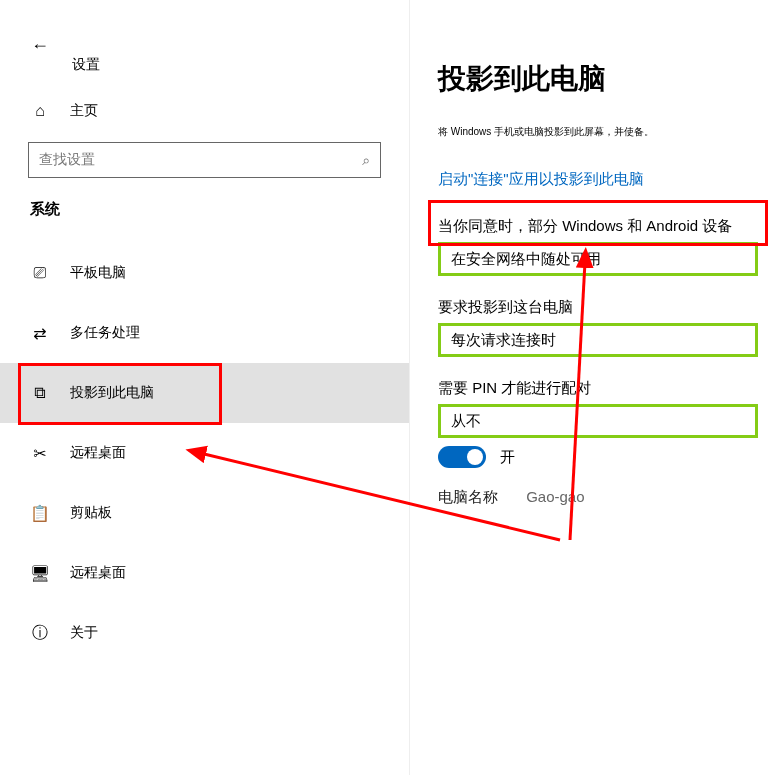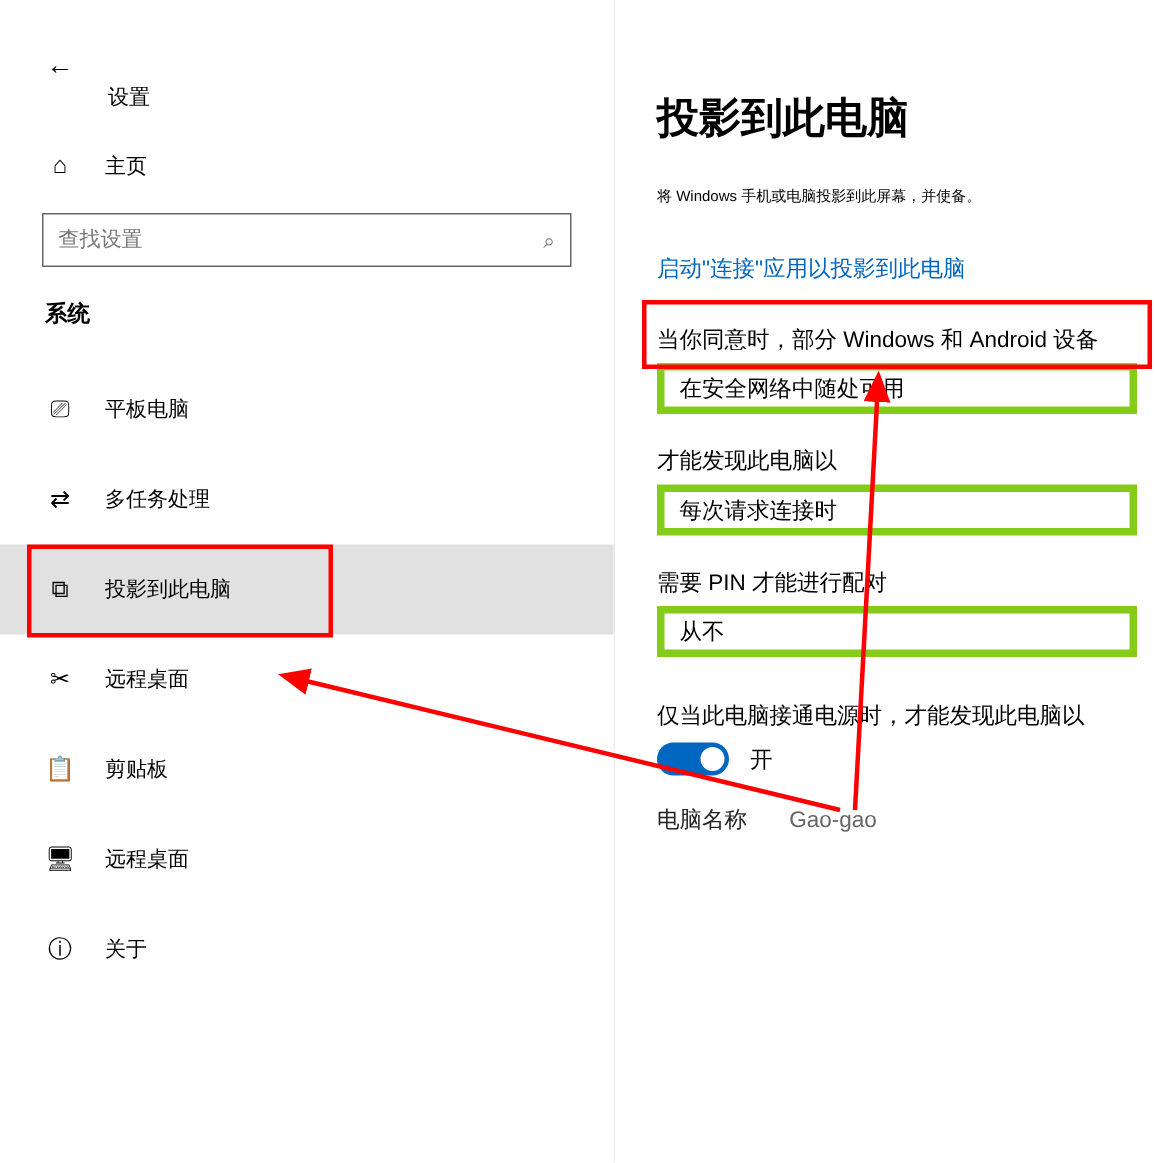--- a/index.html
+++ b/index.html
@@ -69,21 +69,21 @@
 .desc { font-size: 10px; line-height: 1.6; margin-bottom: 24px; }
 .link {
   color: #0067c0;
   font-size: 15px;
   cursor: pointer;
   display: inline-block;
   padding: 6px 0;
 }
 .field-label { font-size: 15px; margin: 22px 0 6px 0; }
 .dropdown {
-  border: 5px solid #84cc16;
+  border: 3px solid #84cc16;
   width: 320px;
   height: 34px;
   display: flex; align-items: center;
   padding: 0 10px;
   font-size: 15px;
   cursor: pointer;
 }
 .toggle-row { display: flex; align-items: center; margin-top: 8px; margin-bottom: 20px; }
 .toggle {
   width: 48px; height: 22px; border-radius: 11px;
@@ -162,31 +162,30 @@
   <div class="main">
     <h1 class="page-title">投影到此电脑</h1>
     <div class="desc">将 Windows 手机或电脑投影到此屏幕，并使备。</div>
     <div class="link">启动"连接"应用以投影到此电脑</div>
 
     <div class="field-label">当你同意时，部分 Windows 和 Android 设备</div>
     <div class="dropdown">
       <span>在安全网络中随处可用</span>
     </div>
 
-    <div class="field-label">才能发现此电脑以</div>
+    <div class="field-label">要求投影到这台电脑</div>
     <div class="dropdown">
       <span>每次请求连接时</span>
     </div>
 
     <div class="field-label">需要 PIN 才能进行配对</div>
     <div class="dropdown">
       <span>从不</span>
     </div>
 
-    <div class="field-label" style="margin-top:30px;">仅当此电脑接通电源时，才能发现此电脑以</div>
     <div class="toggle-row">
       <div class="toggle"></div>
       <div class="toggle-label">开</div>
     </div>
 
     <div class="kv-row">
       <span class="key">电脑名称</span>
       <span class="val">Gao-gao</span>
     </div>
   </div>

